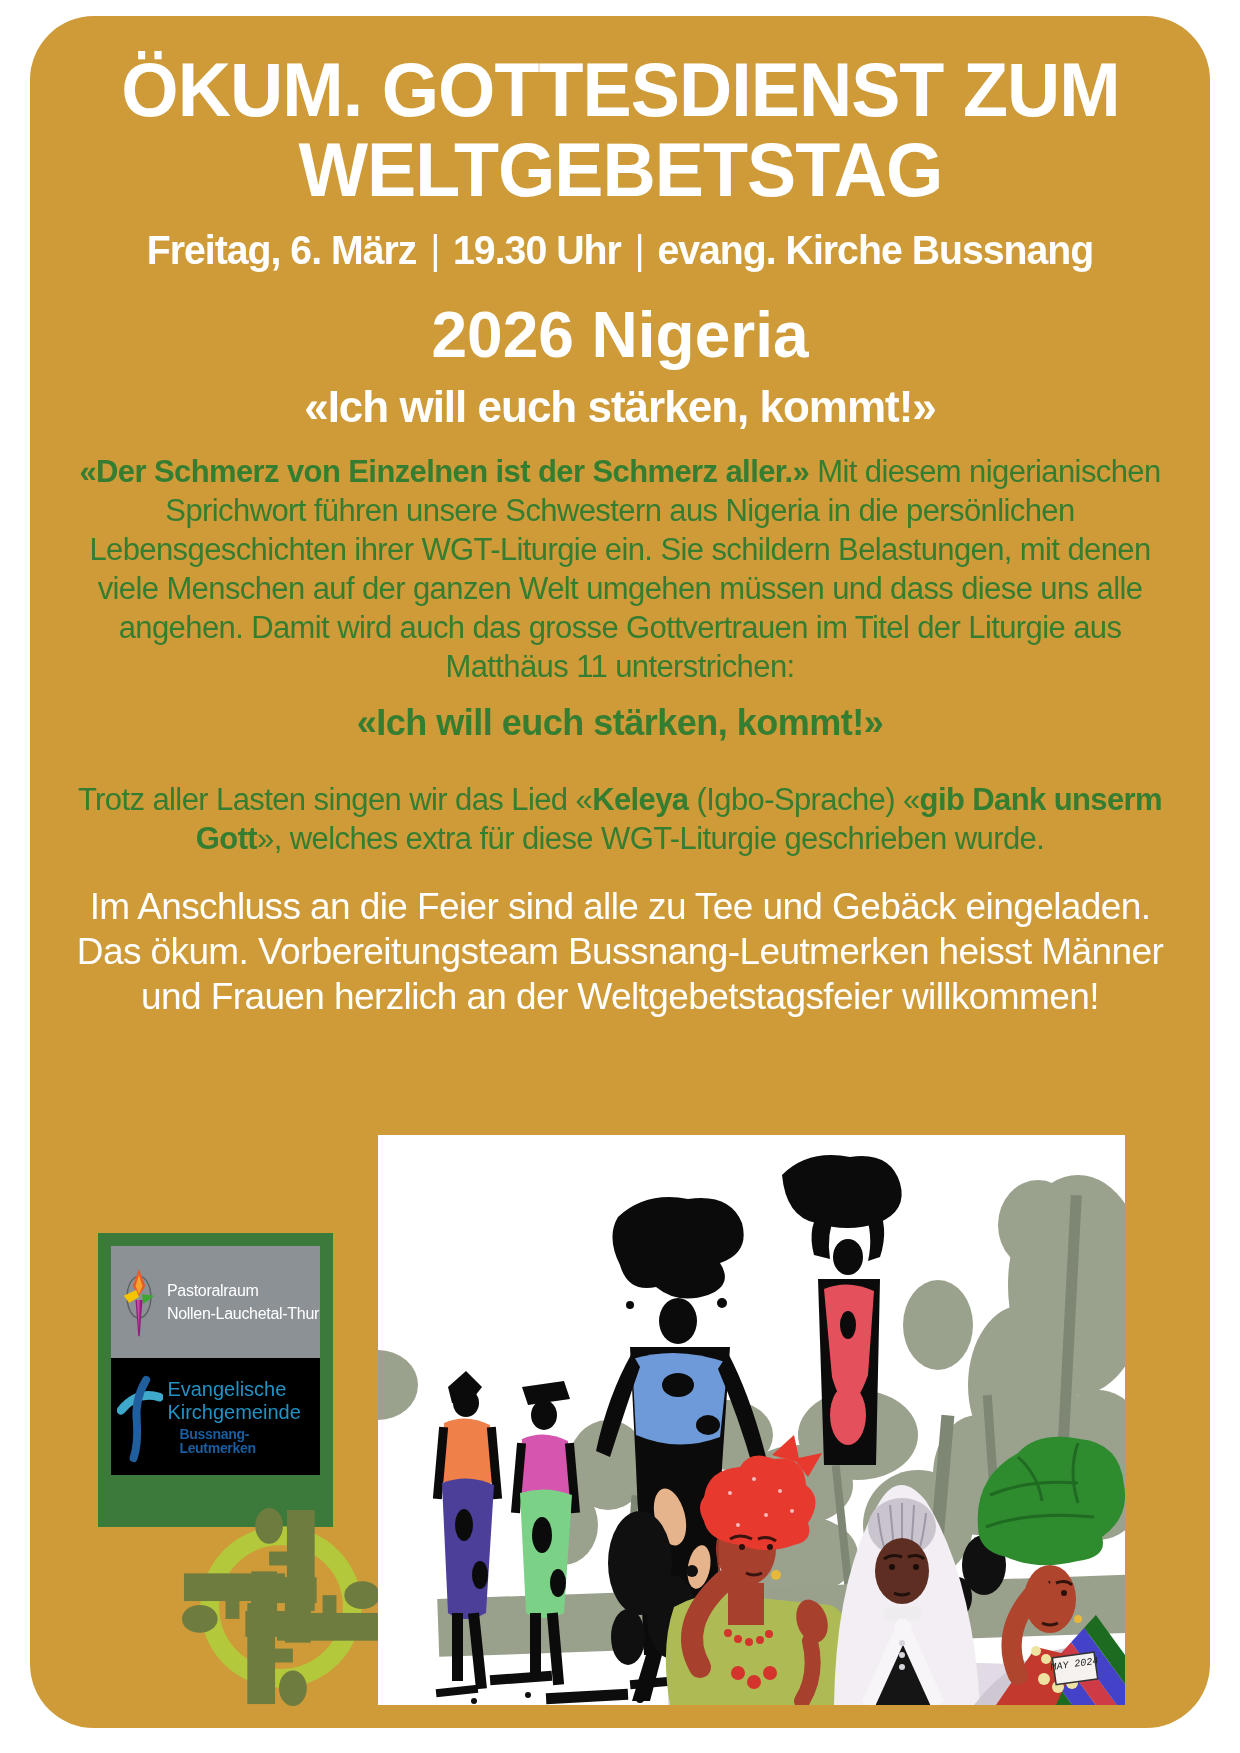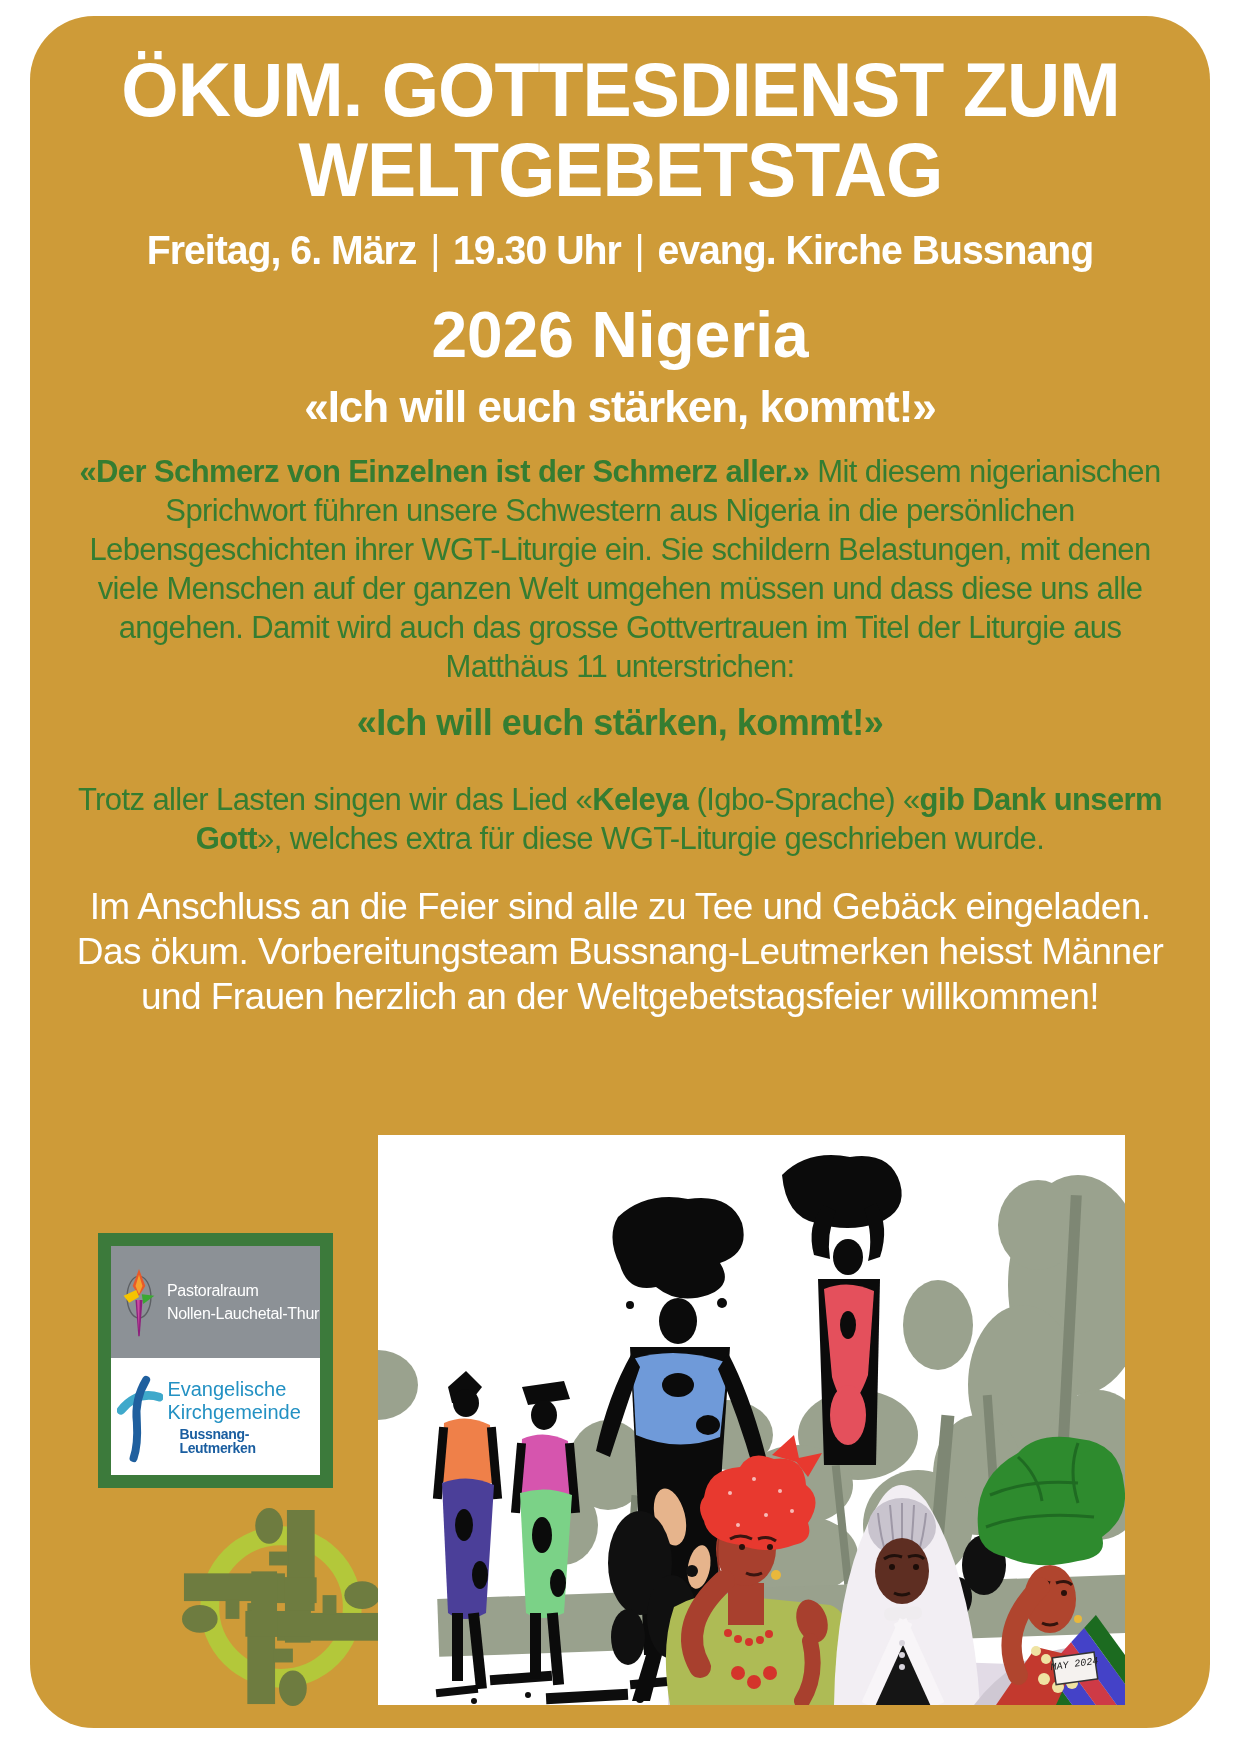--- a/index.html
+++ b/index.html
@@ -23,30 +23,30 @@
   }
   .para b{font-weight:bold;}
   .quote-green{margin-top:16px;font-size:36px;font-weight:bold;color:#357D31;letter-spacing:-0.5px;}
   .para.gap{margin-top:36px;}
   .closing{
     width:1110px;margin:26px auto 0 auto;font-size:37px;line-height:1.22;
     color:#ffffff;letter-spacing:-0.6px;
   }
   
   .partner-frame{
-    position:absolute;left:98px;top:1233px;width:235px;height:255px;
+    position:absolute;left:98px;top:1233px;width:235px;height:294px;
     background:#3C7A3B;box-sizing:border-box;padding:13px;text-align:left;
   }
   .pastoral-panel{
     width:209px;height:112px;background:#8C9196;display:flex;align-items:center;gap:7px;
     box-sizing:border-box;padding-left:7px;
   }
   .pastoral-text{color:#ffffff;font-size:16px;line-height:1.45;letter-spacing:-0.3px;}
   .kirche-panel{
-    width:209px;height:117px;background:#ffffff;display:flex;align-items:center;gap:4px;
+    width:209px;height:117px;background:#000000;display:flex;align-items:center;gap:4px;
     box-sizing:border-box;padding-left:6px;
   }
   .kirche-text{line-height:1.0;}
   .kirche-text .l1,.kirche-text .l2{font-size:20px;color:#2391C3;display:block;line-height:1.15;}
   .kirche-text .l3{font-size:14px;color:#1A5EA0;font-weight:bold;display:block;margin-top:3px;letter-spacing:-0.3px;padding-left:12px;}
   .wdp-logo{position:absolute;left:182px;top:1500px;}
   .illustration{position:absolute;left:378px;top:1135px;}
 </style>
 </head>
 <body>

